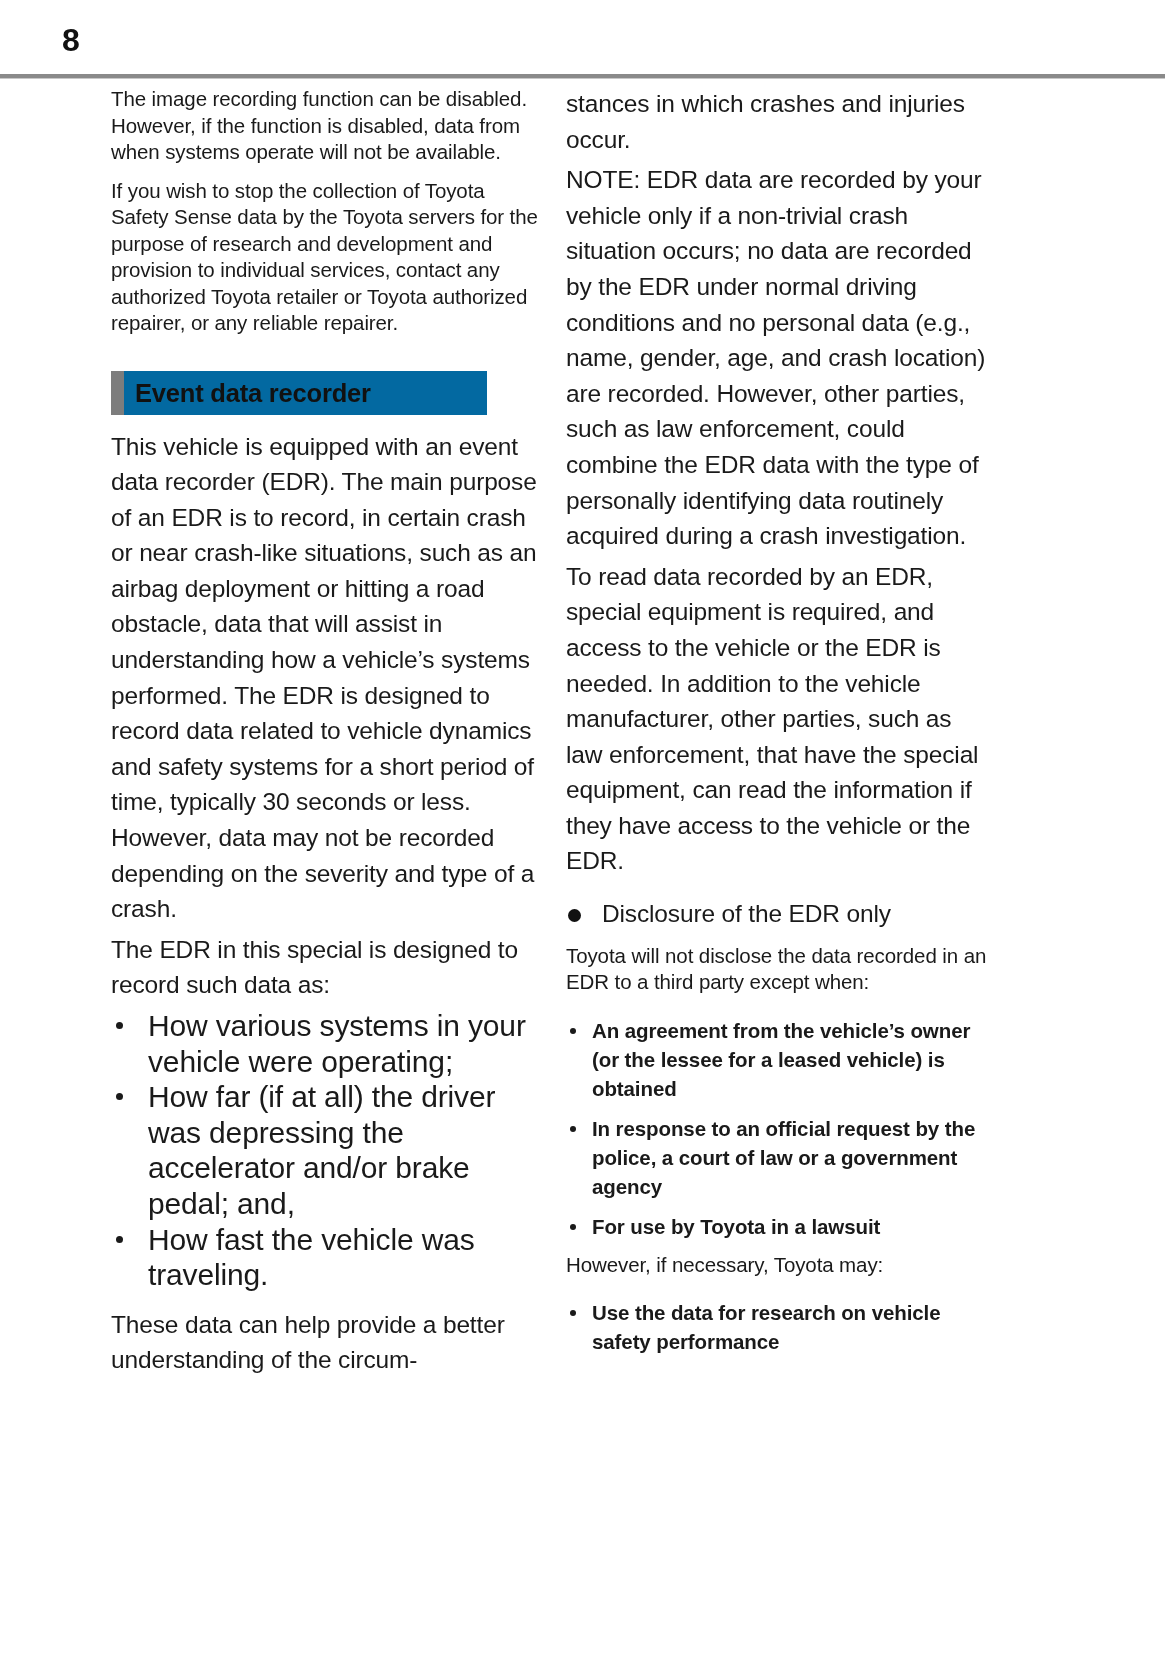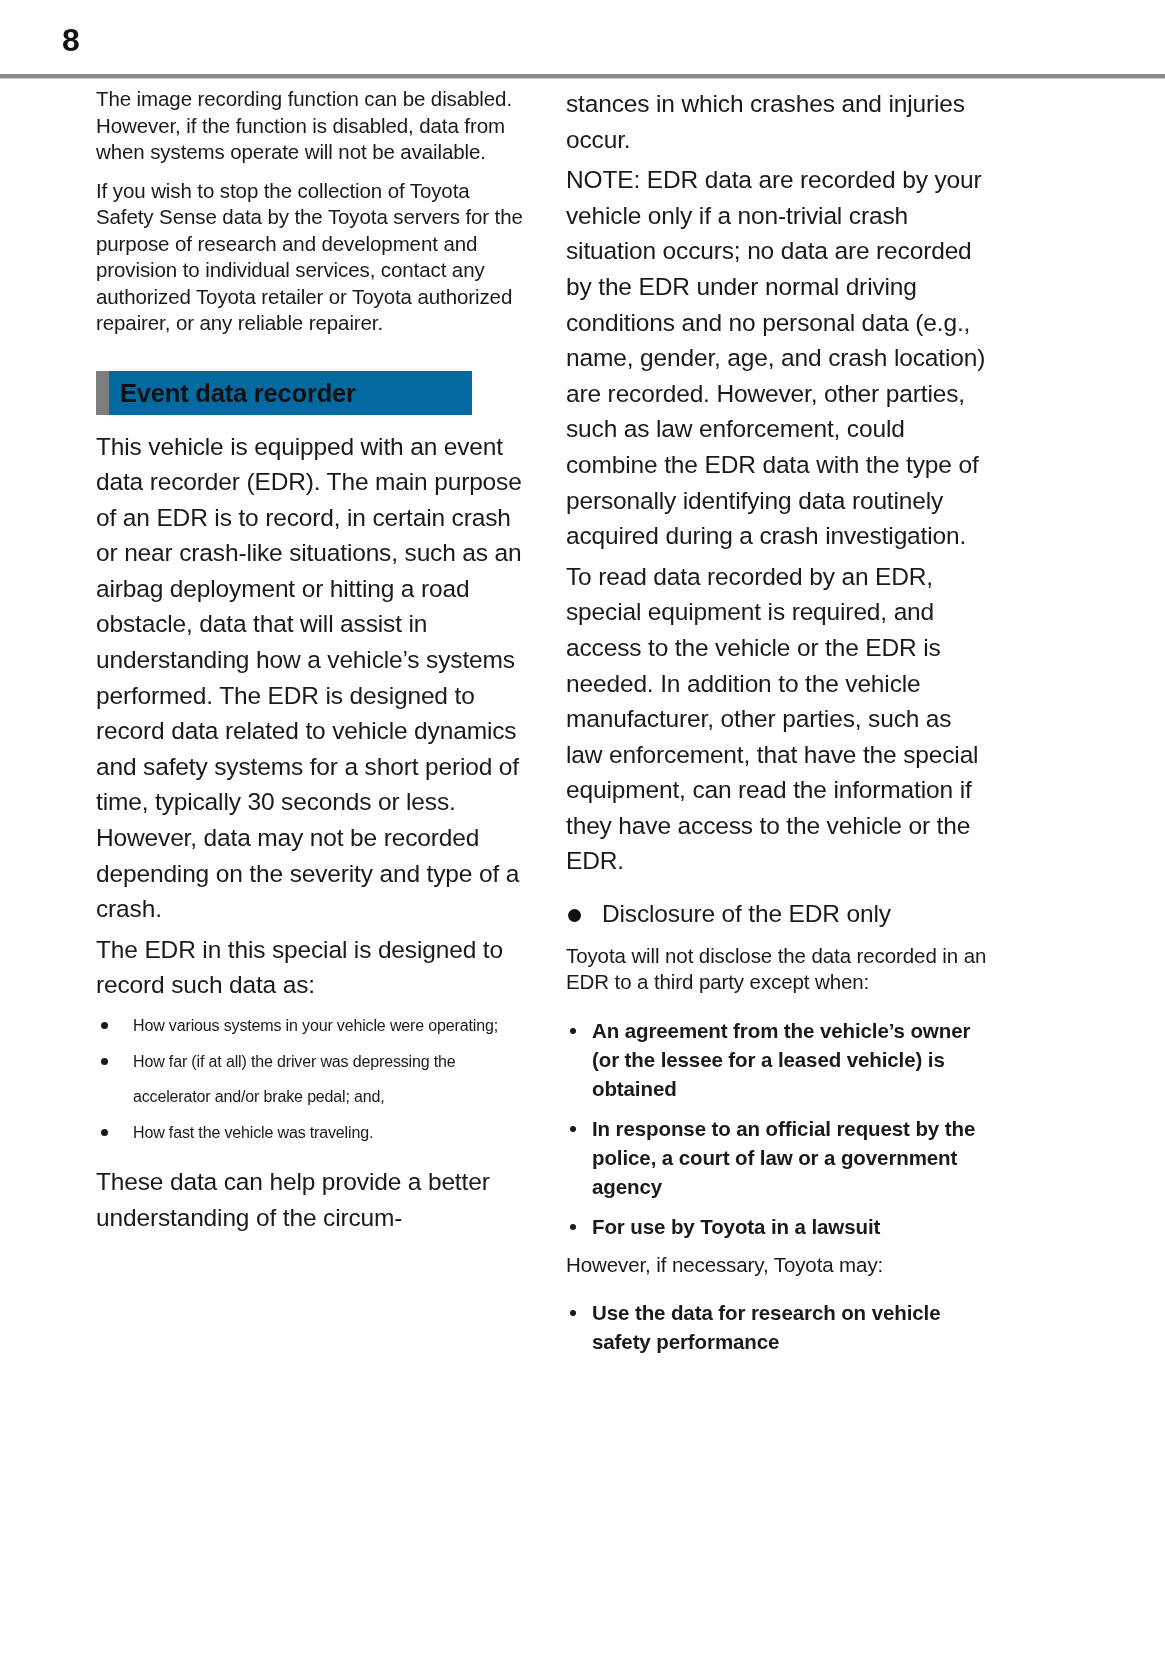--- a/index.html
+++ b/index.html
@@ -48,21 +48,21 @@
   .columns {
     position: absolute;
     left: 0;
     top: 86px;
     width: 1165px;
   }
   .col {
     position: absolute;
     top: 0;
   }
-  .col-left  { left: 96px; width: 428px; }
+  .col-left  { left: 111px; width: 428px; }
   .col-right { left: 566px; width: 424px; }
 
   
   .t-small {
     font-size: 20.5px;
     line-height: 26.5px;
     margin: 0 0 12px 0;
     letter-spacing: -0.1px;
   }
   .t-big {
@@ -107,21 +107,21 @@
     list-style: none;
     margin: 0;
     padding: 0;
   }
   ul.blist li {
     position: relative;
     margin: 0;
   }
   
   ul.blist-big li {
-    font-size: 16px;
+    font-size: 30px;
     line-height: 35.6px;
     padding-left: 37px;
     letter-spacing: -0.15px;
   }
   ul.blist-big li .dot {
     position: absolute;
     left: 5px;
     top: 14px;
     width: 7px;
     height: 7px;

